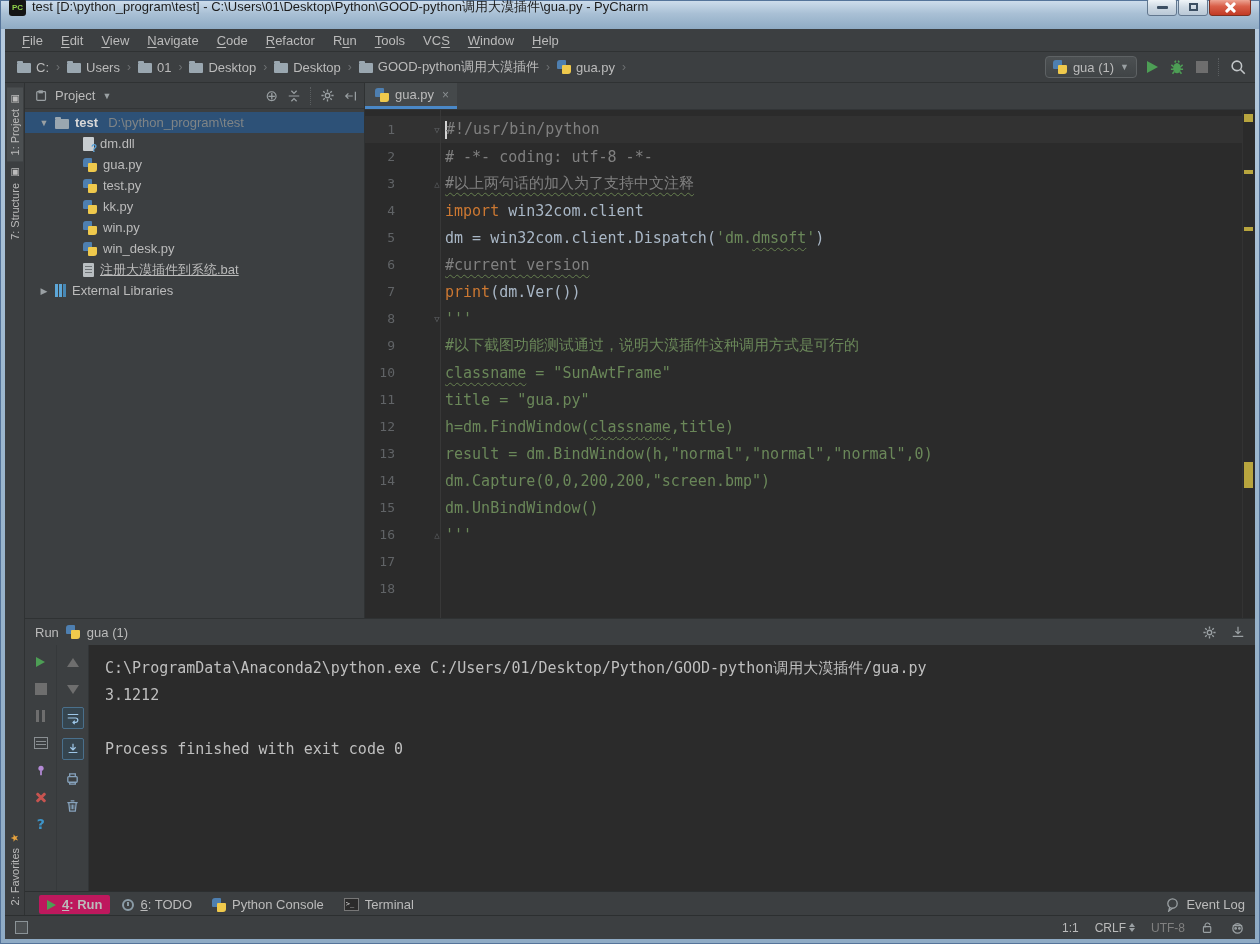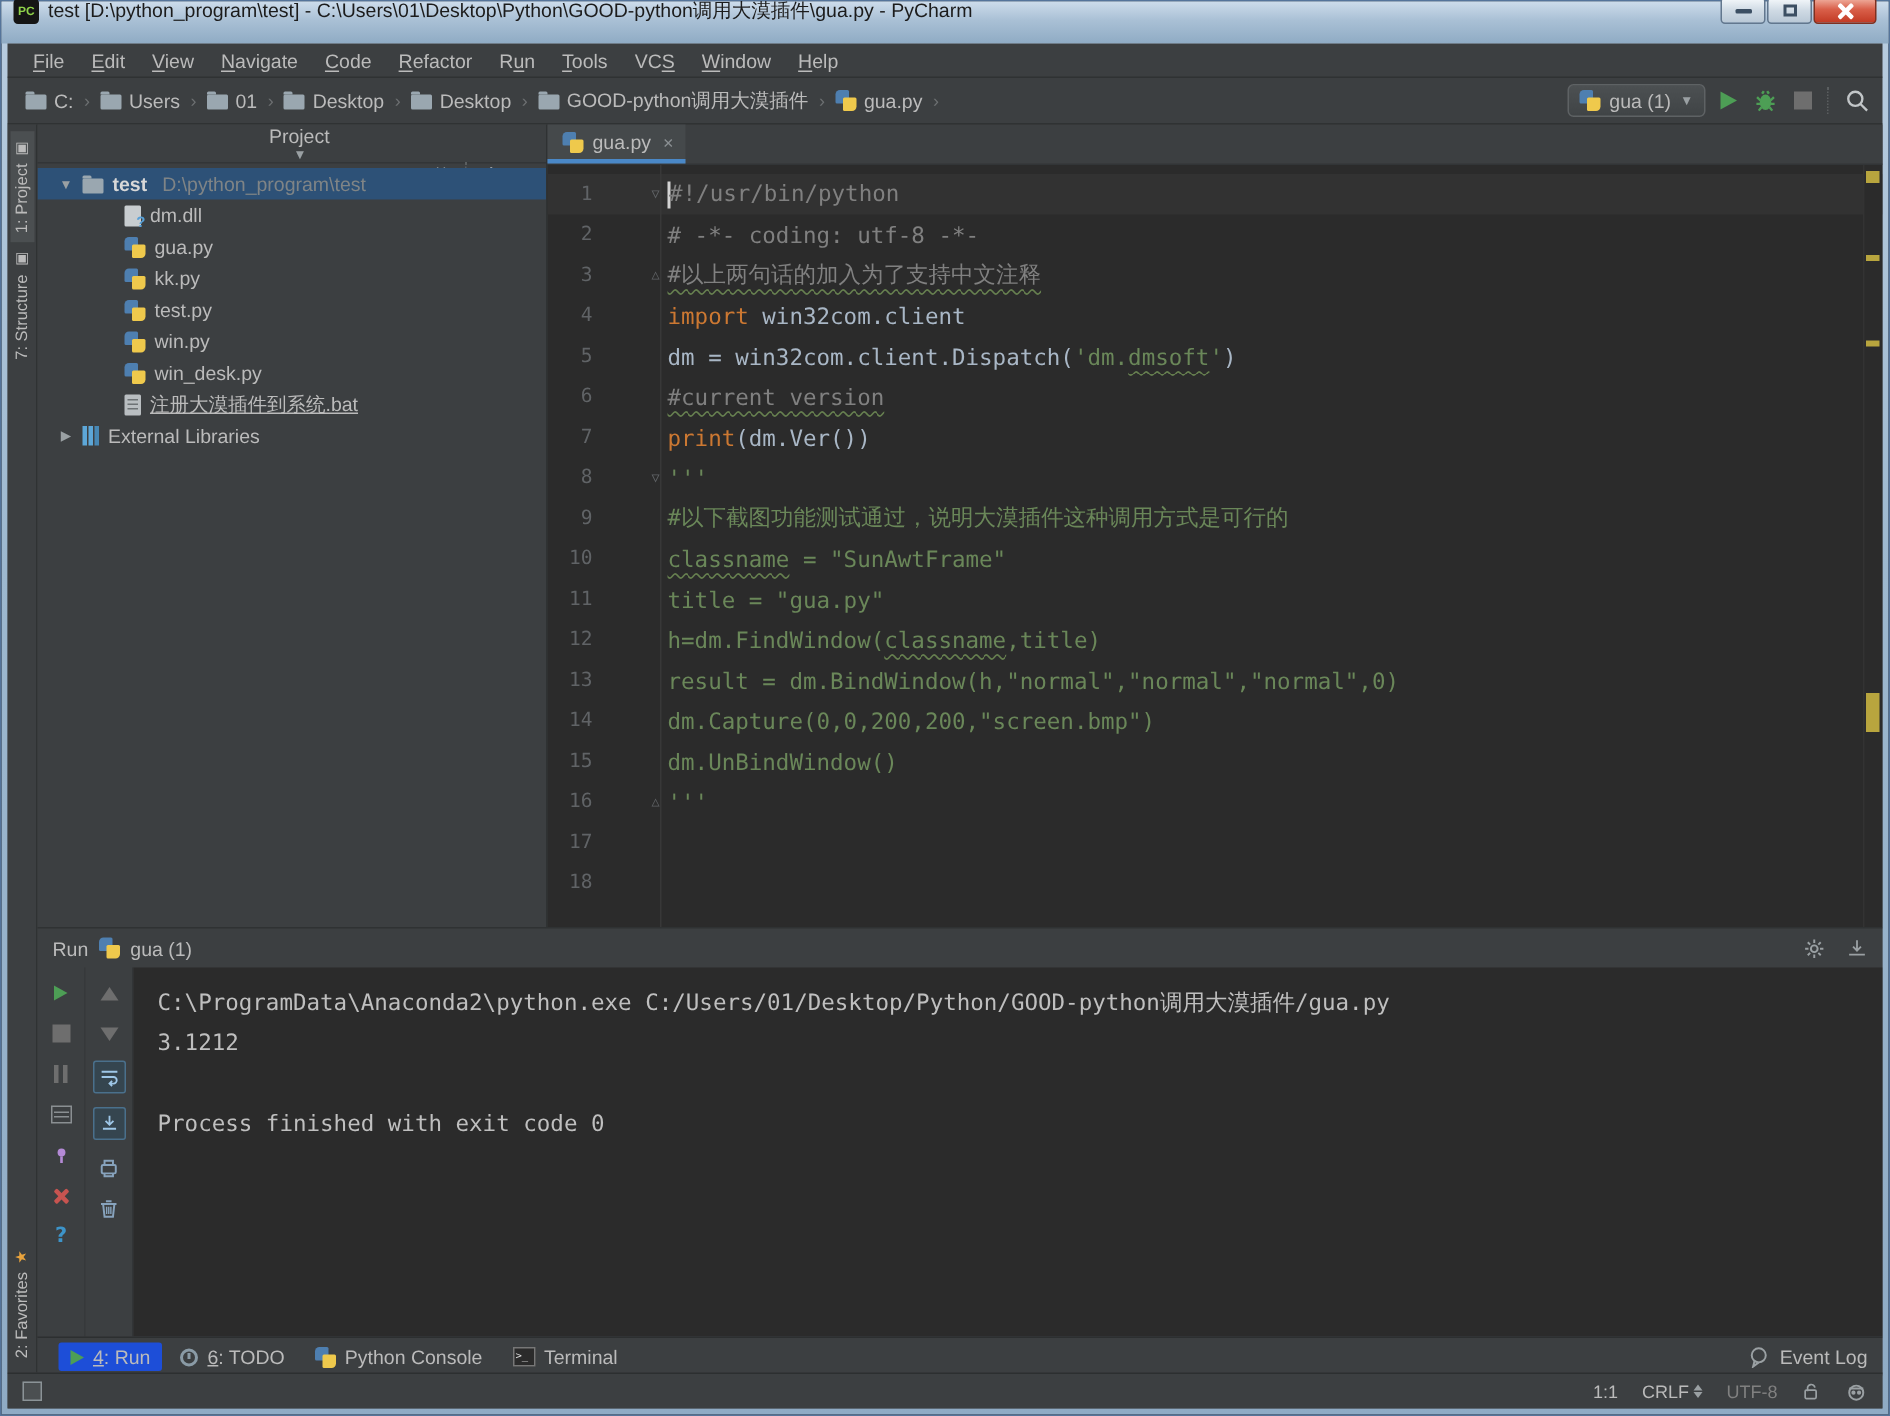--- a/index.html
+++ b/index.html
@@ -49,21 +49,21 @@
     display:flex; align-items:center; gap:5px; padding:6px 2px; }
   .stripe-item.active { background:#4b4f51; }
   .stripe-spacer { flex:1; }
   .stripe .mini-ico { transform:rotate(90deg); font-size:10px; }
 
   .content-col { flex:1; display:flex; flex-direction:column; min-width:0; }
   .upper { height:535px; display:flex; min-height:0; flex:none; }
 
   
   .project { width:340px; flex:none; border-right:1px solid #2f3233; display:flex; flex-direction:column; background:#3c3f41; }
-  .proj-head { height:26px; display:flex; align-items:center; padding:0 6px 0 10px; color:#bbb; border-bottom:1px solid #323537;flex-direction:column; }
+  .proj-head { height:26px; display:flex; align-items:center; padding:0 6px 0 10px; color:#bbb; border-bottom:1px solid #323537; }
   .proj-head .arr { color:#9aa0a3; font-size:9px; margin-left:7px; }
   .proj-head .tools { margin-left:auto; display:flex; align-items:center; gap:9px; color:#9aa0a3; }
   .tree { flex:1; overflow:hidden; padding-top:3px; font-size:13px; color:#bbb; }
   .trow { height:21px; display:flex; align-items:center; gap:6px; white-space:nowrap; }
   .trow.selected { background:#2d5177; }
   .tw-arrow { width:10px; color:#9aa0a3; font-size:9px; text-align:center; flex:none; }
   .root-name { font-weight:bold; color:#d8d8d8; }
   .root-path { color:#7f8486; margin-left:4px; }
 
   
@@ -94,21 +94,21 @@
   .run-tools { width:64px; flex:none; display:flex; border-right:1px solid #323537; }
   .rt-col { width:32px; display:flex; flex-direction:column; align-items:center; padding-top:8px; gap:9px; }
   .rt-col + .rt-col { border-left:1px solid #36393b; }
   .rbtn { width:18px; height:18px; display:flex; align-items:center; justify-content:center; }
   .rbtn.toggled { border:1px solid #4a708c; background:#35454f; border-radius:2px; width:22px; height:22px; }
   .console { flex:1; background:#2b2b2b; font-family:"DejaVu Sans Mono",monospace; font-size:15px; color:#bfbfbf; padding:10px 0 0 16px; line-height:27px; white-space:pre; overflow:hidden; }
 
   
   .bottombar { height:26px; flex:none; display:flex; align-items:center; gap:4px; padding:0 10px 0 14px; color:#bbb; border-top:1px solid #2c2f30; background:#3c3f41; }
   .btab { display:flex; align-items:center; gap:6px; padding:2px 8px; border-radius:2px; }
-  .btab.active { background:#1d4ed8; }
+  .btab.active { background:#be185d;font-weight:bold; }
   .eventlog { margin-left:auto; display:flex; align-items:center; gap:6px; color:#bbb; }
 
   
   .statusbar { height:24px; flex:none; display:flex; align-items:center; padding:0 10px; color:#bbb; border-top:1px solid #2c2f30; background:#3c3f41; font-size:12px; }
   .sb-toggle { width:13px; height:13px; border:1px solid #8b9397; background:#4b4f51; }
   .sb-right { margin-left:auto; display:flex; align-items:center; gap:16px; }
   .sb-dim { color:#808080; }
   .crlf { display:flex; align-items:center; gap:3px; }
   .updown { display:flex; flex-direction:column; gap:1px; }
   .updown i { width:0; height:0; border-left:3px solid transparent; border-right:3px solid transparent; }
@@ -313,25 +313,25 @@
                 <div class="trow" style="padding-left: 58px;">
                   <span class="ic ic-page"></span>
                   <span>dm.dll</span>
                 </div>
                 <div class="trow" style="padding-left: 58px;">
                   <span class="ic ic-py"></span>
                   <span>gua.py</span>
                 </div>
                 <div class="trow" style="padding-left: 58px;">
                   <span class="ic ic-py"></span>
-                  <span>kk.py</span>
+                  <span>test.py</span>
                 </div>
                 <div class="trow" style="padding-left: 58px;">
                   <span class="ic ic-py"></span>
-                  <span>test.py</span>
+                  <span>kk.py</span>
                 </div>
                 <div class="trow" style="padding-left: 58px;">
                   <span class="ic ic-py"></span>
                   <span>win.py</span>
                 </div>
                 <div class="trow" style="padding-left: 58px;">
                   <span class="ic ic-py"></span>
                   <span>win_desk.py</span>
                 </div>
                 <div class="trow" style="padding-left: 58px; text-decoration: underline;">

